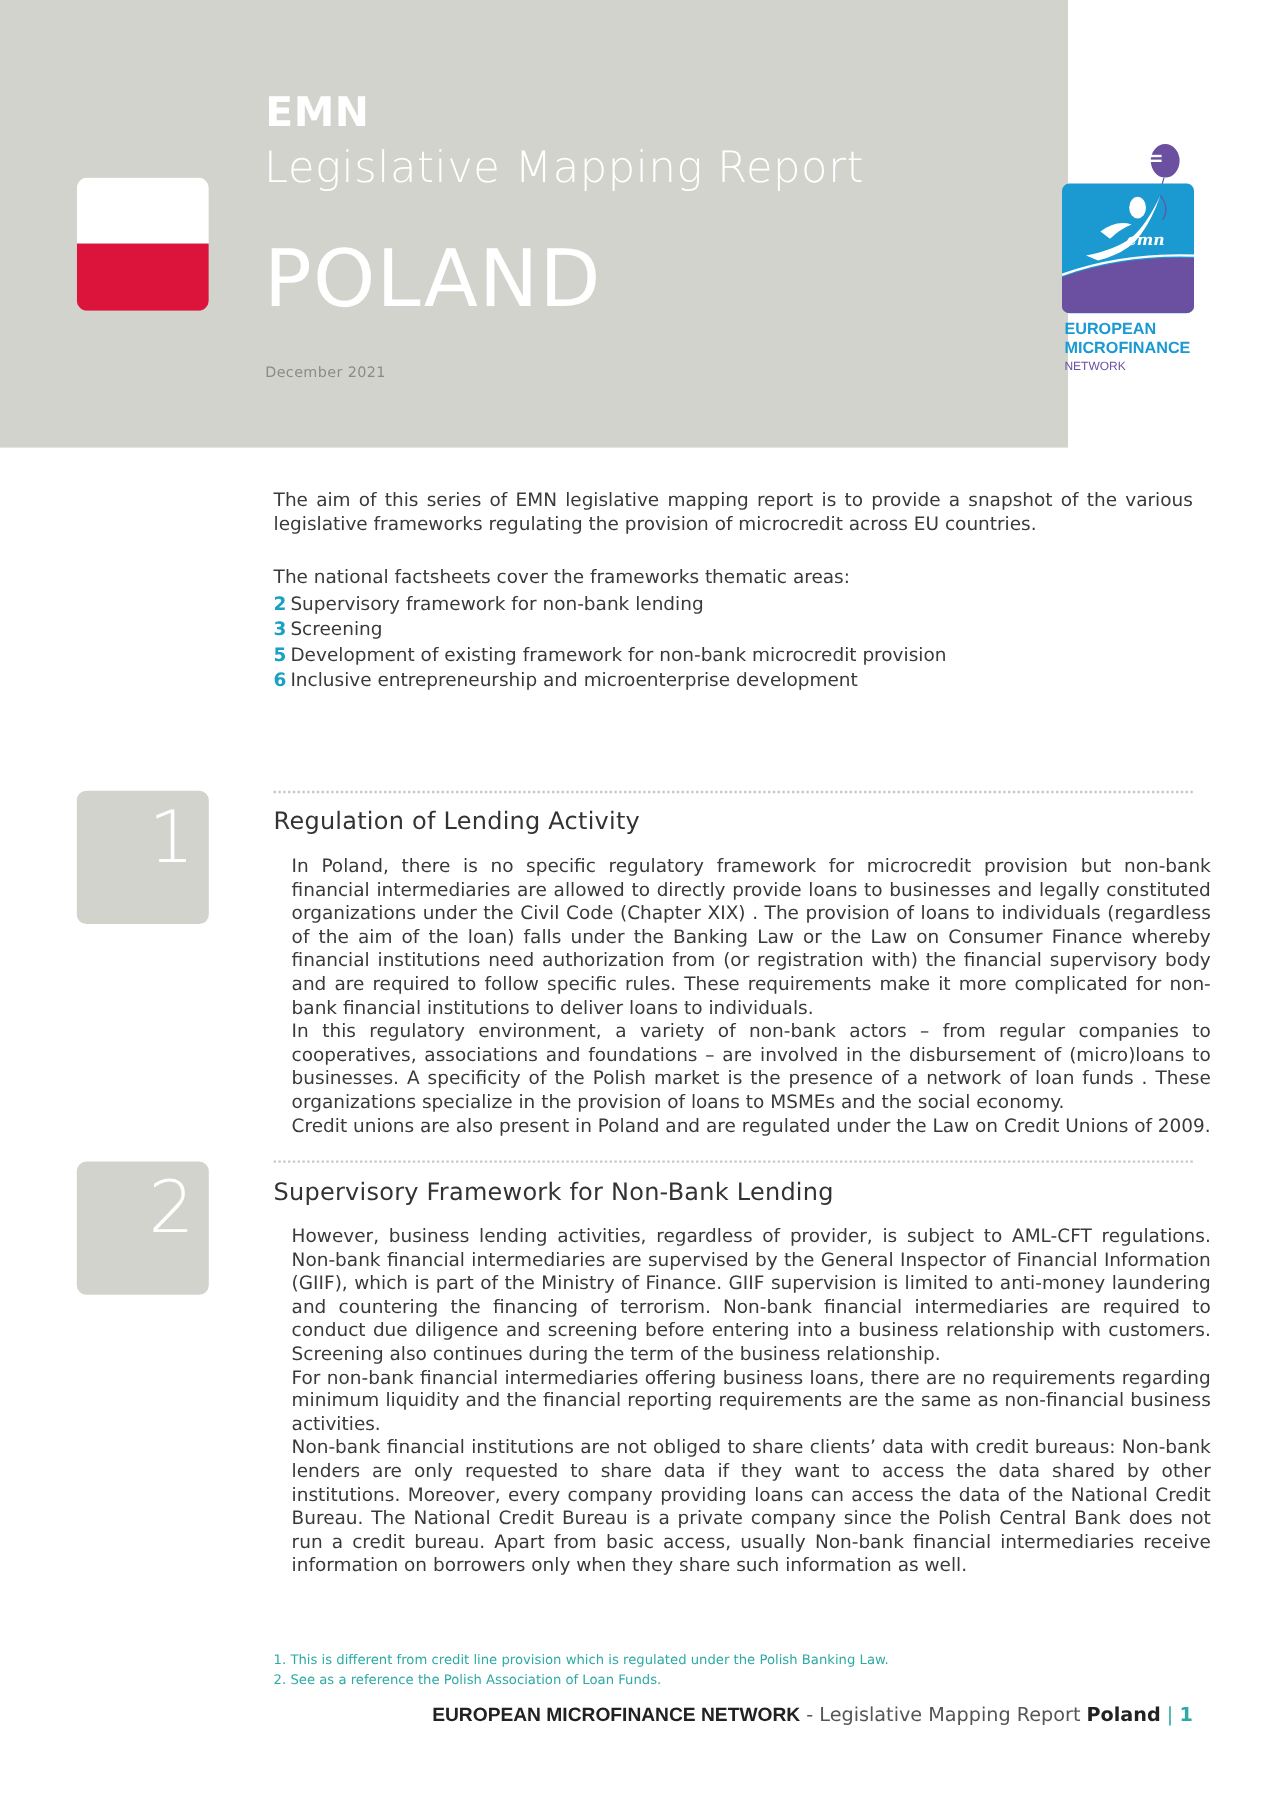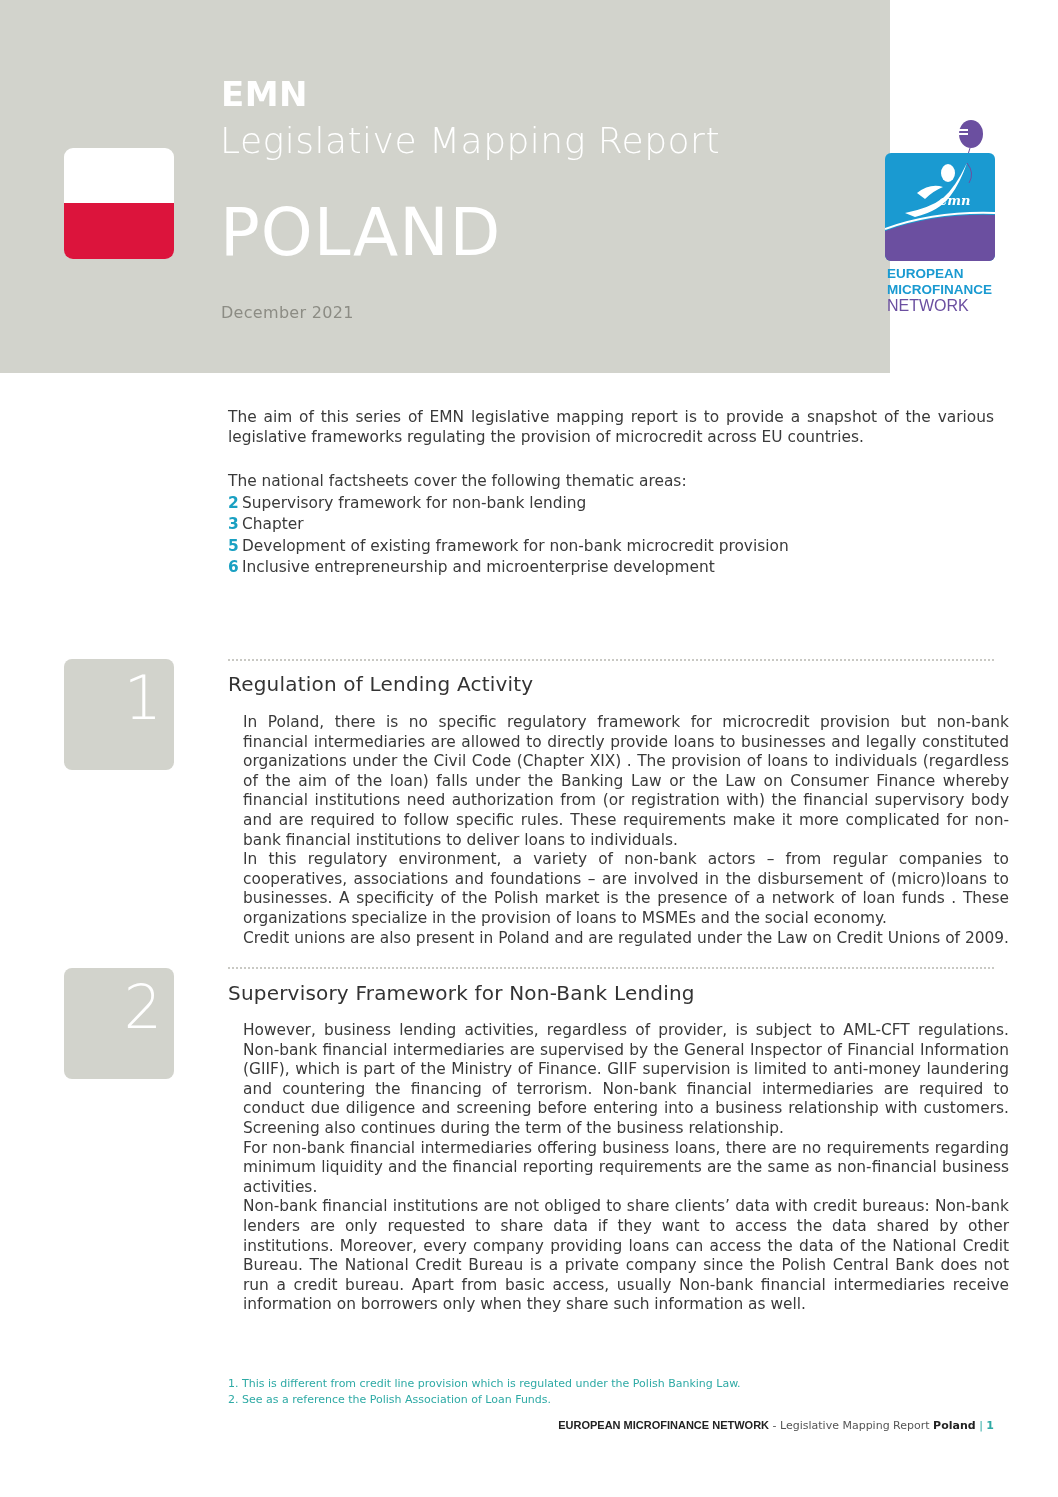--- a/index.html
+++ b/index.html
@@ -4,37 +4,37 @@
 <style>
   * { margin: 0; padding: 0; box-sizing: border-box; }
   body { width: 1058px; height: 1497px; background: #ffffff; font-family: "DejaVu Sans", sans-serif; color: #3c3c3c; position: relative; overflow: hidden; }
   .header { position: absolute; left: 0; top: 0; width: 890px; height: 373px; background: #d2d3cc; padding-left: 48px; }
   .flag { position: absolute; left: 64px; top: 148px; width: 110px; height: 111px; border-radius: 9px; overflow: hidden; }
   .flag .white { height: 55px; background: #ffffff; }
   .flag .red { height: 56px; background: #dc143c; }
   .emn { position: absolute; left: 221px; top: 74px; font-size: 34px; font-weight: bold; color: #ffffff; letter-spacing: 0.5px; }
   .subtitle { position: absolute; left: 220px; top: 120px; font-size: 36px; color: #ffffff; font-weight: 300; letter-spacing: 0.5px; font-family: "DejaVu Sans", sans-serif; }
   .country { position: absolute; left: 220px; top: 194px; font-size: 66px; color: #ffffff; letter-spacing: 1px; }
-  .date { position: absolute; left: 221px; top: 303px; font-size: 16px; color: #8c8c84; letter-spacing: 0.3px; }
+  .date { position: absolute; left: 221px; top: 303px; font-size: 12px; color: #8c8c84; letter-spacing: 0.3px; }
   .logo { position: absolute; left: 884px; top: 118px; width: 112px; height: 200px; }
   .logo-box { position: absolute; left: 1px; top: 35px; width: 110px; height: 108px; border-radius: 6px; overflow: hidden; background: #1a9ad1; }
   .logo-text { position: absolute; left: 3px; top: 148px; font-family: "Liberation Sans", sans-serif; font-weight: bold; color: #1a9ad1; font-size: 13.5px; line-height: 16px; }
-  .logo-text .net { color: #6b4fa0; font-size: 16px; font-weight: normal; }
+  .logo-text .net { color: #6b4fa0; font-size: 10px; font-weight: normal; }
   .content { position: absolute; left: 228px; width: 766px; font-size: 15.4px; line-height: 19.6px; color: #3a3a3a; }
   .intro { top: 408px; text-align: justify; }
   .list { top: 472px; }
   .list .num { color: #1aa0c2; font-weight: bold; display: inline-block; width: 14px; }
   .sec-box { position: absolute; left: 64px; width: 110px; height: 111px; background: #d2d3cc; border-radius: 8px; }
   .sec-box span { position: absolute; right: 12px; top: 4px; font-size: 60px; color: #ffffff; font-weight: 200; }
   .dotted { position: absolute; left: 228px; width: 766px; border-top: 2px dotted #c9c9c4; }
   .sec-title { position: absolute; left: 228px; font-size: 20px; color: #333; letter-spacing: 0.2px; }
   .sec-body { text-align: justify; margin-left: 15px; }
   .sec-body p { margin: 0; }
   .footnotes { position: absolute; left: 228px; top: 1376px; font-size: 11px; line-height: 15.5px; color: #2eaaa5; }
-  .footer { position: absolute; right: 64px; top: 1419px; font-size: 11px; color: #555; }
+  .footer { position: absolute; right: 64px; top: 1419px; font-size: 16px; color: #555; }
   .footer b { color: #222; }
   .footer .sep { color: #2eaaa5; }
   .footer .pg { color: #2eaaa5; font-weight: bold; }
 </style>
 </head>
 <body>
 
 <div class="header">
   <div class="flag">
     <div class="white"></div>
@@ -67,23 +67,23 @@
       <div>EUROPEAN</div>
       <div>MICROFINANCE</div>
       <div class="net">NETWORK</div>
     </div>
   </div>
 </div>
 
 <div class="content intro">The aim of this series of EMN legislative mapping report is to provide a snapshot of the various legislative frameworks regulating the provision of microcredit across EU countries.</div>
 
 <div class="content list">
-  <div style="margin-bottom:2px;">The national factsheets cover the following thematic areas:</div>
+  <div style="margin-bottom:2px;">The national factsheets cover the frameworks thematic areas:</div>
   <div style="margin-top:2px;"><span class="num">2</span><span>Supervisory framework for non-bank lending</span></div>
-  <div style="margin-top:2px;"><span class="num">3</span><span>Chapter</span></div>
+  <div style="margin-top:2px;"><span class="num">3</span><span>Screening</span></div>
   <div style="margin-top:2px;"><span class="num">5</span><span>Development of existing framework for non-bank microcredit provision</span></div>
   <div style="margin-top:2px;"><span class="num">6</span><span>Inclusive entrepreneurship and microenterprise development</span></div>
 </div>
 
 <div class="sec-box" style="top:659px;">
     <span>1</span>
   </div>
 <div class="dotted" style="top:659px;"></div>
 <div class="sec-title" style="top:672px;">Regulation of Lending Activity</div>
 <div class="content sec-body" style="top:713px;">

